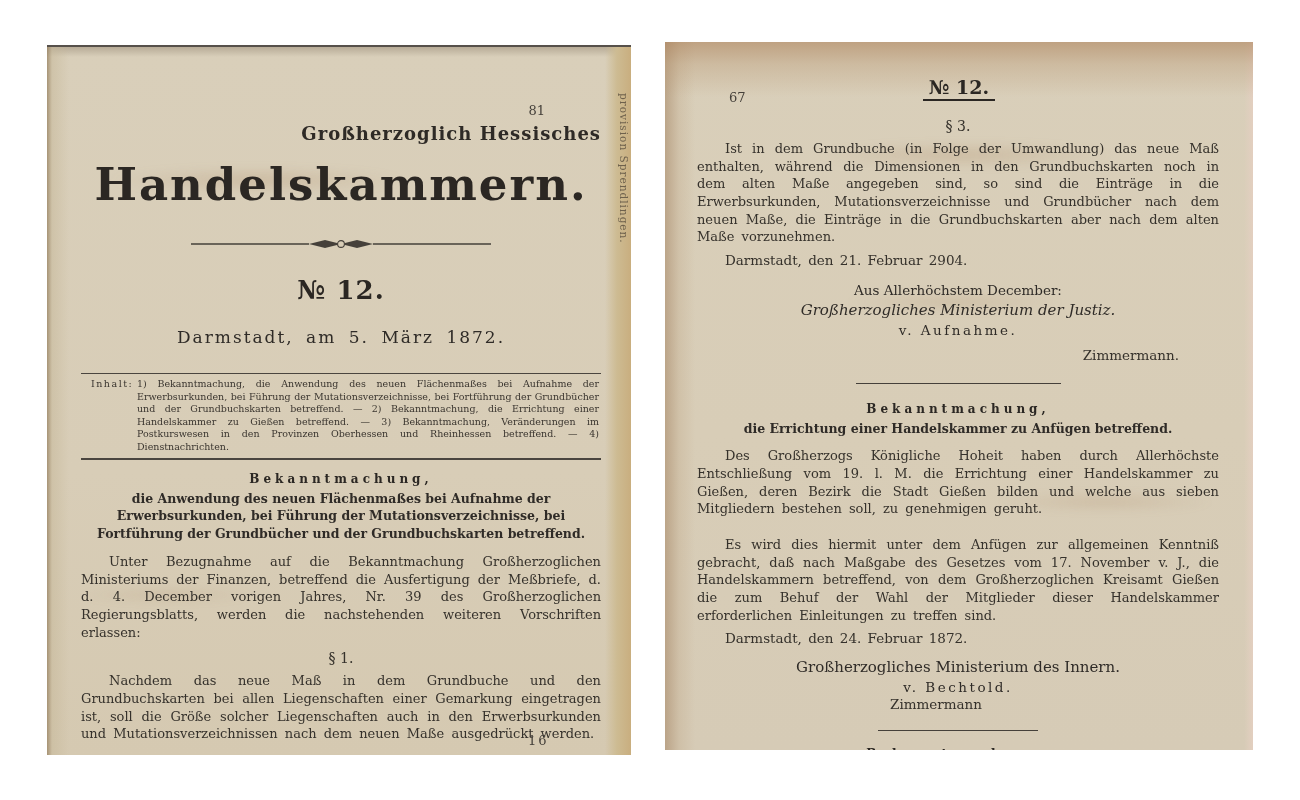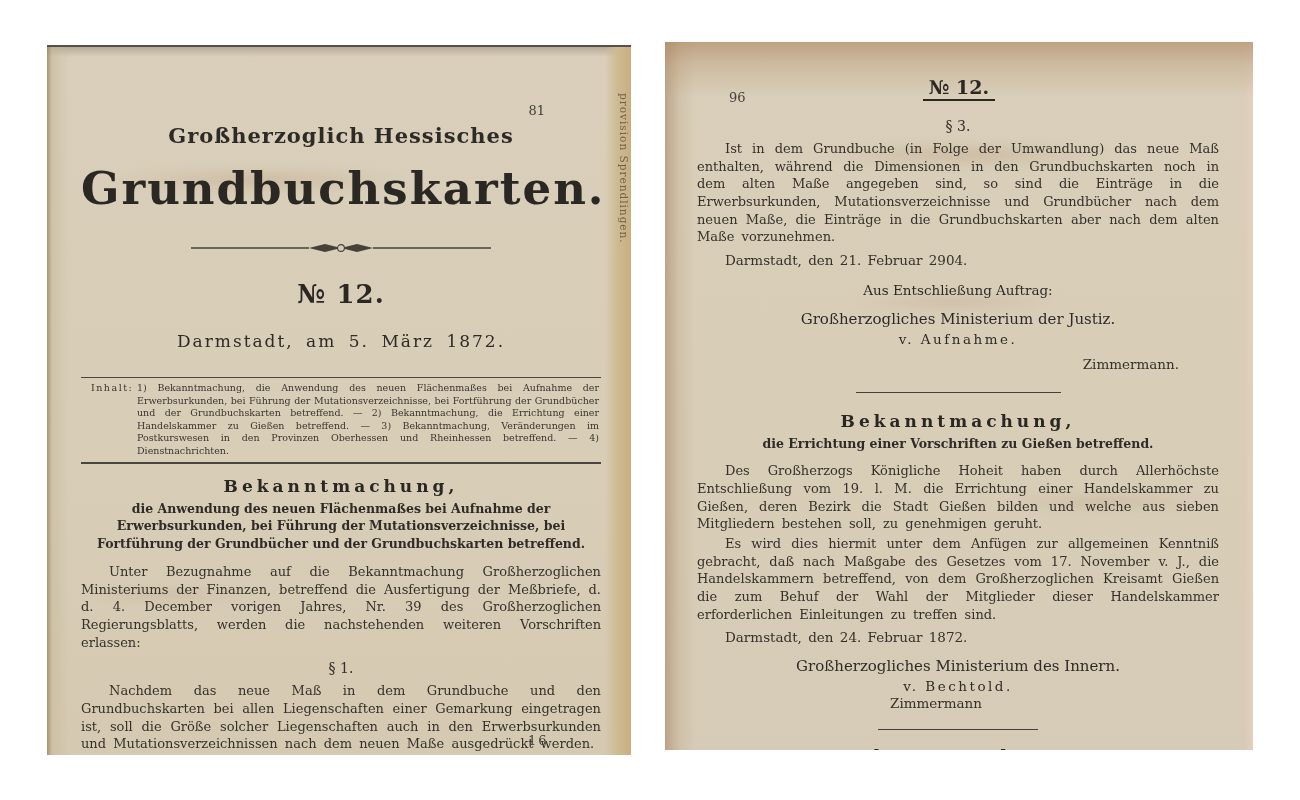--- a/index.html
+++ b/index.html
@@ -25,31 +25,31 @@
       linear-gradient(270deg, #e3cfc0 0px, rgba(0,0,0,0) 9px),
       linear-gradient(180deg,#d9cfba 0%,#d8cdb7 55%,#d6cbb6 100%);
   }
   .content{position:relative;height:100%;}
   #left-page .content{padding:14px 30px 0 34px;}
   #right-page .content{padding:10px 34px 0 32px;}
 
   .folio{position:absolute;font-size:13px;color:#45403a;}
   .smalltext{font-size:9.5px;line-height:1.32;}
 
-  .masthead-top{ text-align:center;font-weight:bold;font-size:21px;letter-spacing:1px;color:#2e2a26;margin-top:62px;}
+  .masthead-top{ text-align:right;font-weight:bold;font-size:18px;letter-spacing:1px;color:#2e2a26;margin-top:62px;}
   .masthead-main{text-align:center;font-weight:bold;font-size:45px;letter-spacing:2px;color:#2b2723;margin-top:14px;}
   .ornament{display:block;margin:26px auto 0 auto;}
   .issue-no{text-align:center;font-weight:bold;font-size:26px;color:#2b2723;margin-top:24px;letter-spacing:1px;}
   .dateline-main{text-align:center;font-size:17px;letter-spacing:2px;word-spacing:5px;color:#2f2b27;margin-top:22px;}
 
   .inhalt-box{margin-top:26px;border-top:1.5px solid #4a453f;border-bottom:2px solid #4a453f;padding:4px 2px 5px 2px;position:relative;}
   .inhalt-inner{position:relative;padding-left:54px;text-align:justify;color:#3a352f;}
   .inhalt-label{position:absolute;left:8px;top:0;letter-spacing:1.5px;font-weight:normal;}
 
-  .art-heading{text-align:center;font-weight:bold;font-size:17px;letter-spacing:4px;color:#2b2723;}
+  .art-heading{text-align:center;font-weight:bold;font-size:12px;letter-spacing:4px;color:#2b2723;}
   .art-subtitle{text-align:center;font-weight:bold;font-size:12.5px;line-height:1.38;color:#2f2b27;margin-top:4px;}
   .body-para{font-size:13px;line-height:1.36;text-align:justify;text-indent:28px;word-spacing:3px;color:#35312b;margin:0;}
   .sec-head{text-align:center;font-size:14px;color:#35312b;margin:9px 0 6px 0;}
   .date-para{font-size:13.5px;text-indent:28px;word-spacing:2px;color:#35312b;margin:6px 0 0 0;}
   .auth-center{text-align:center;color:#2f2b27;}
   .countersign{text-align:right;font-size:13.5px;color:#35312b;}
   .divider-rule{border:0;border-top:1.3px solid #45403a;width:205px;margin:0 auto;}
 
   .sig-mark{position:absolute;left:481px;top:686px;font-size:13px;letter-spacing:2px;color:#45403a;}
 
@@ -73,21 +73,21 @@
 <div class="page" id="left-page">
   <div class="smudge s1" style="left:60px;top:120px;"></div>
   <div class="smudge s3" style="left:30px;top:540px;"></div>
 
   <div class="folio" style="right:86px;top:56px;">81</div>
 
   <div class="edge-strip">provision Sprendlingen.</div>
 
   <div class="content">
     <div class="masthead-top">Großherzoglich Hessisches</div>
-    <div class="masthead-main">Grundbuchskarten.</div>
+    <div class="masthead-main">Handelskammern.</div>
 
     <svg class="ornament" width="300" height="14" viewBox="0 0 300 14">
       <line x1="0" y1="7" x2="118" y2="7" stroke="#45403a" stroke-width="1.4"></line>
       <line x1="182" y1="7" x2="300" y2="7" stroke="#45403a" stroke-width="1.4"></line>
       <path d="M118 7 L134 3 L150 7 L134 11 Z" fill="#45403a"></path>
       <path d="M150 7 L166 3 L182 7 L166 11 Z" fill="#45403a"></path>
       <circle cx="150" cy="7" r="3.4" fill="#d8cdb7" stroke="#45403a" stroke-width="1.1"></circle>
     </svg>
 
     <div class="issue-no">№ 12.</div>
@@ -111,43 +111,43 @@
   </div>
 
   <div class="sig-mark">16</div>
 </div>
 
 <div class="page" id="right-page">
   <div class="smudge s1" style="left:150px;top:100px;"></div>
   <div class="smudge s2" style="left:180px;top:250px;"></div>
   <div class="smudge s2" style="left:330px;top:450px;"></div>
 
-  <div class="folio" style="left:64px;top:48px;">96</div>
+  <div class="folio" style="left:64px;top:48px;">67</div>
 
   <div class="runhead">
     <span>№ 12.</span>
   </div>
 
   <div class="content" style="padding-top:76px;">
     <div class="sec-head" style="margin-top:0;">§ 3.</div>
     <p class="body-para">Ist in dem Grundbuche (in Folge der Umwandlung) das neue Maß enthalten, während die Dimensionen in den Grundbuchskarten noch in dem alten Maße angegeben sind, so sind die Einträge in die Erwerbsurkunden, Mutationsverzeichnisse und Grundbücher nach dem neuen Maße, die Einträge in die Grundbuchskarten aber nach dem alten Maße vorzunehmen.</p>
     <p class="date-para">Darmstadt, den 21. Februar 2904.</p>
 
-    <div class="auth-center" style="margin-top:14px;font-size:13.5px;">Aus Entschließung Auftrag:</div>
-    <div class="auth-center" style="font-size:15px;margin-top:12px;">Großherzogliches Ministerium der Justiz.</div>
+    <div class="auth-center" style="margin-top:14px;font-size:13.5px;">Aus Allerhöchstem December:</div>
+    <div class="auth-center" style="font-size:15px;margin-top:3px;font-style:italic;">Großherzogliches Ministerium der Justiz.</div>
     <div class="auth-center" style="font-size:13.5px;letter-spacing:2.5px;margin-top:3px;">v. Aufnahme.</div>
     <div class="countersign" style="padding-right:40px;margin-top:9px;">Zimmermann.</div>
 
     <hr class="divider-rule" style="margin-top:20px;">
 
     <div class="art-heading" style="margin-top:18px;">Bekanntmachung,</div>
-    <div class="art-subtitle">die Errichtung einer Vorschriften zu Gießen betreffend.</div>
+    <div class="art-subtitle">die Errichtung einer Handelskammer zu Anfügen betreffend.</div>
 
     <p class="body-para" style="margin-top:10px;">Des Großherzogs Königliche Hoheit haben durch Allerhöchste Entschließung vom 19. l. M. die Errichtung einer Handelskammer zu Gießen, deren Bezirk die Stadt Gießen bilden und welche aus sieben Mitgliedern bestehen soll, zu genehmigen geruht.</p>
-    <p class="body-para" style="margin-top:2px;">Es wird dies hiermit unter dem Anfügen zur allgemeinen Kenntniß gebracht, daß nach Maßgabe des Gesetzes vom 17. November v. J., die Handelskammern betreffend, von dem Großherzoglichen Kreisamt Gießen die zum Behuf der Wahl der Mitglieder dieser Handelskammer erforderlichen Einleitungen zu treffen sind.</p>
+    <p class="body-para" style="margin-top:18px;">Es wird dies hiermit unter dem Anfügen zur allgemeinen Kenntniß gebracht, daß nach Maßgabe des Gesetzes vom 17. November v. J., die Handelskammern betreffend, von dem Großherzoglichen Kreisamt Gießen die zum Behuf der Wahl der Mitglieder dieser Handelskammer erforderlichen Einleitungen zu treffen sind.</p>
     <p class="date-para">Darmstadt, den 24. Februar 1872.</p>
 
     <div class="auth-center" style="margin-top:12px;font-size:15px;">Großherzogliches Ministerium des Innern.</div>
     <div class="auth-center" style="font-size:13.5px;letter-spacing:2.5px;margin-top:3px;">v. Bechtold.</div>
     <div class="countersign" style="padding-right:44px;margin-top:1px;text-align:center;">Zimmermann</div>
 
     <hr class="divider-rule" style="margin-top:18px;width:160px;">
 
     <div class="art-heading" style="margin-top:16px;">Bekanntmachung,</div>
 

